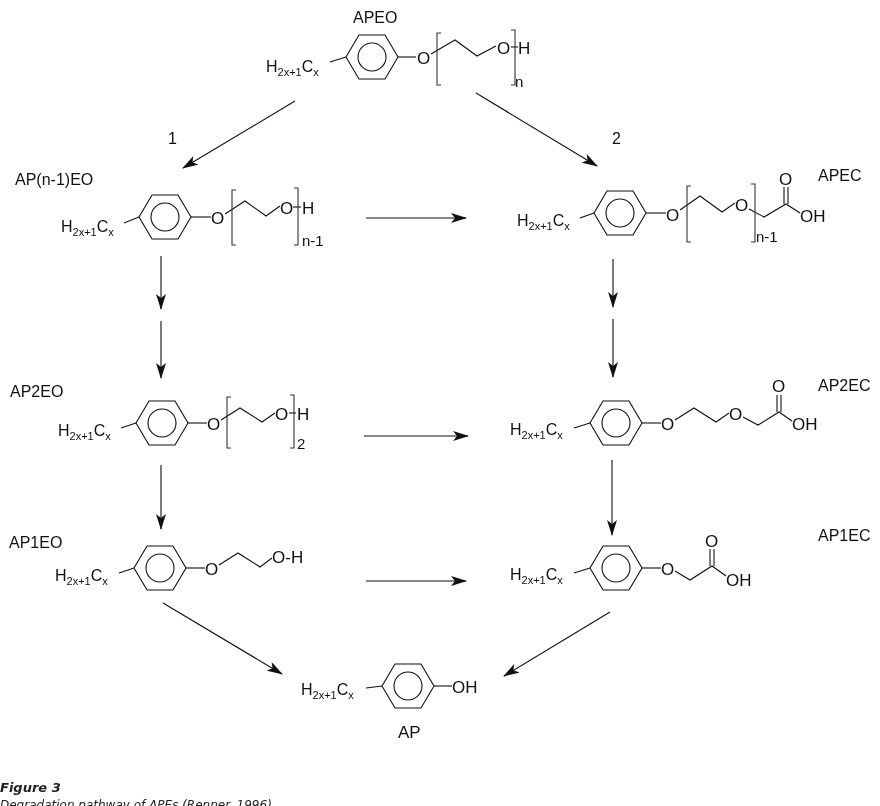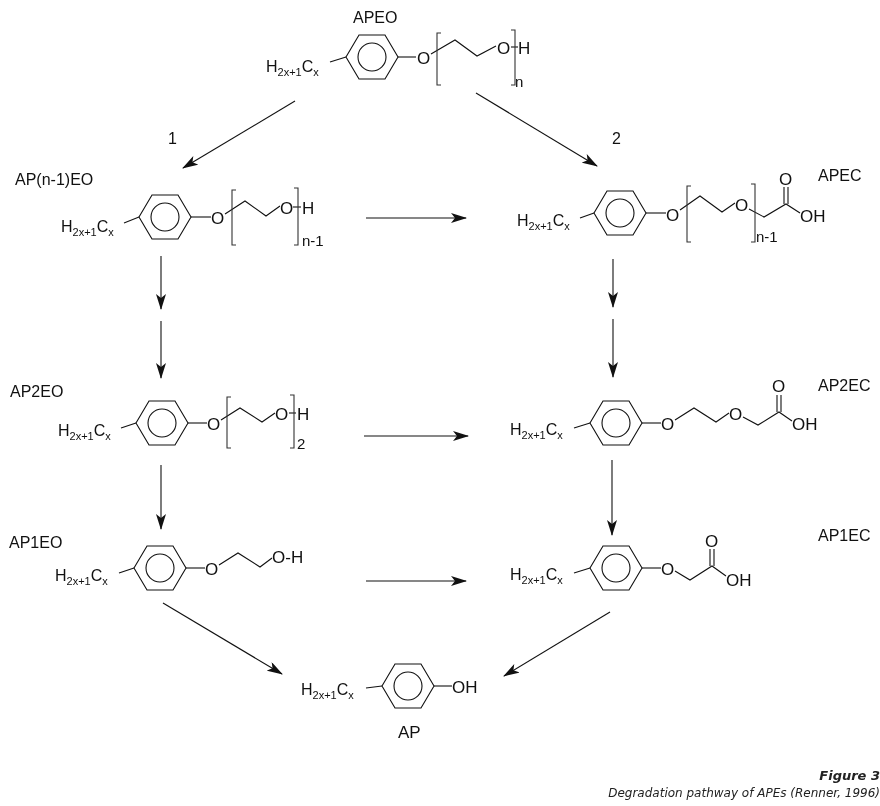--- a/index.html
+++ b/index.html
@@ -2,21 +2,21 @@
 <html><head>
 <meta charset="utf-8">
 <style>
   html, body { margin: 0; padding: 0; background: #ffffff; }
   body { width: 880px; height: 806px; position: relative; overflow: hidden; font-family: "Liberation Sans", sans-serif; color: #111; }
   #diagram { position: absolute; left: 0; top: 0; width: 880px; height: 806px; }
   #diagram text { font-family: "Liberation Sans", sans-serif; fill: #111; }
   .bond { stroke: #111; stroke-width: 1.1; fill: none; }
   .arrow { stroke: #111; stroke-width: 1.1; fill: none; }
   .bracket { stroke: #333; stroke-width: 1.1; fill: none; }
-  .caption { position: absolute; left: 0; width: 880px; text-align: right; font-family: "DejaVu Sans", sans-serif; color: #222; }
+  .caption { position: absolute; left: 0; width: 880px; text-align: left; font-family: "DejaVu Sans", sans-serif; color: #222; margin-top: 12px; }
   .caption-title { top: 768px; font-size: 13px; font-weight: bold; font-style: italic; }
   .caption-text { top: 786px; font-size: 12px; font-style: italic; }
 </style>
 </head>
 <body>
 
 <svg id="diagram" width="880" height="806" viewBox="0 0 880 806" xmlns="http://www.w3.org/2000/svg">
   <defs>
     <marker id="ah" viewBox="0 0 16 10" refX="15" refY="5" markerWidth="16" markerHeight="10" markerUnits="userSpaceOnUse" orient="auto">
       <path d="M0,0 L16,5 L0,10 L4,5 Z" fill="#111"></path>

